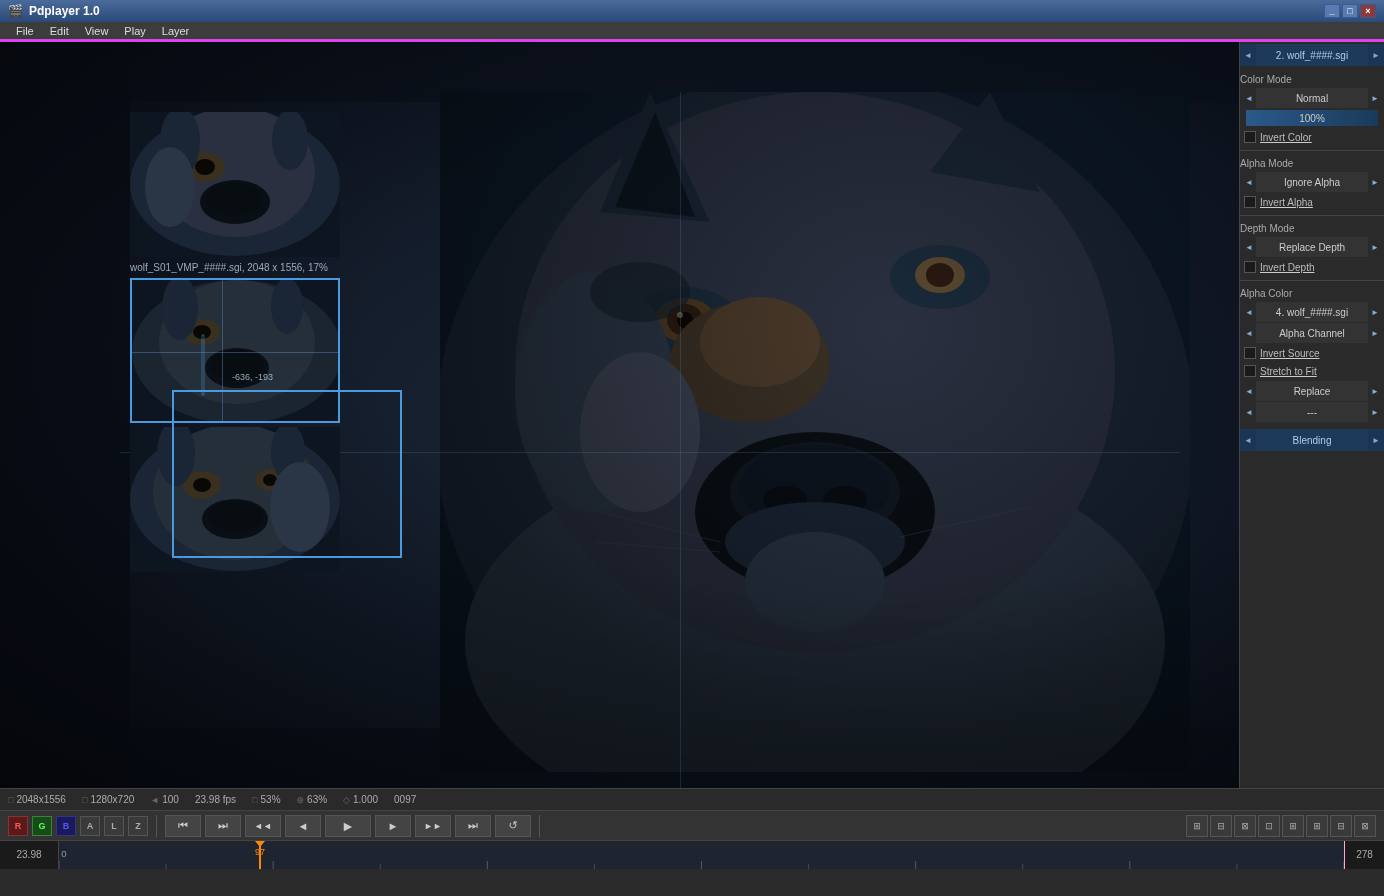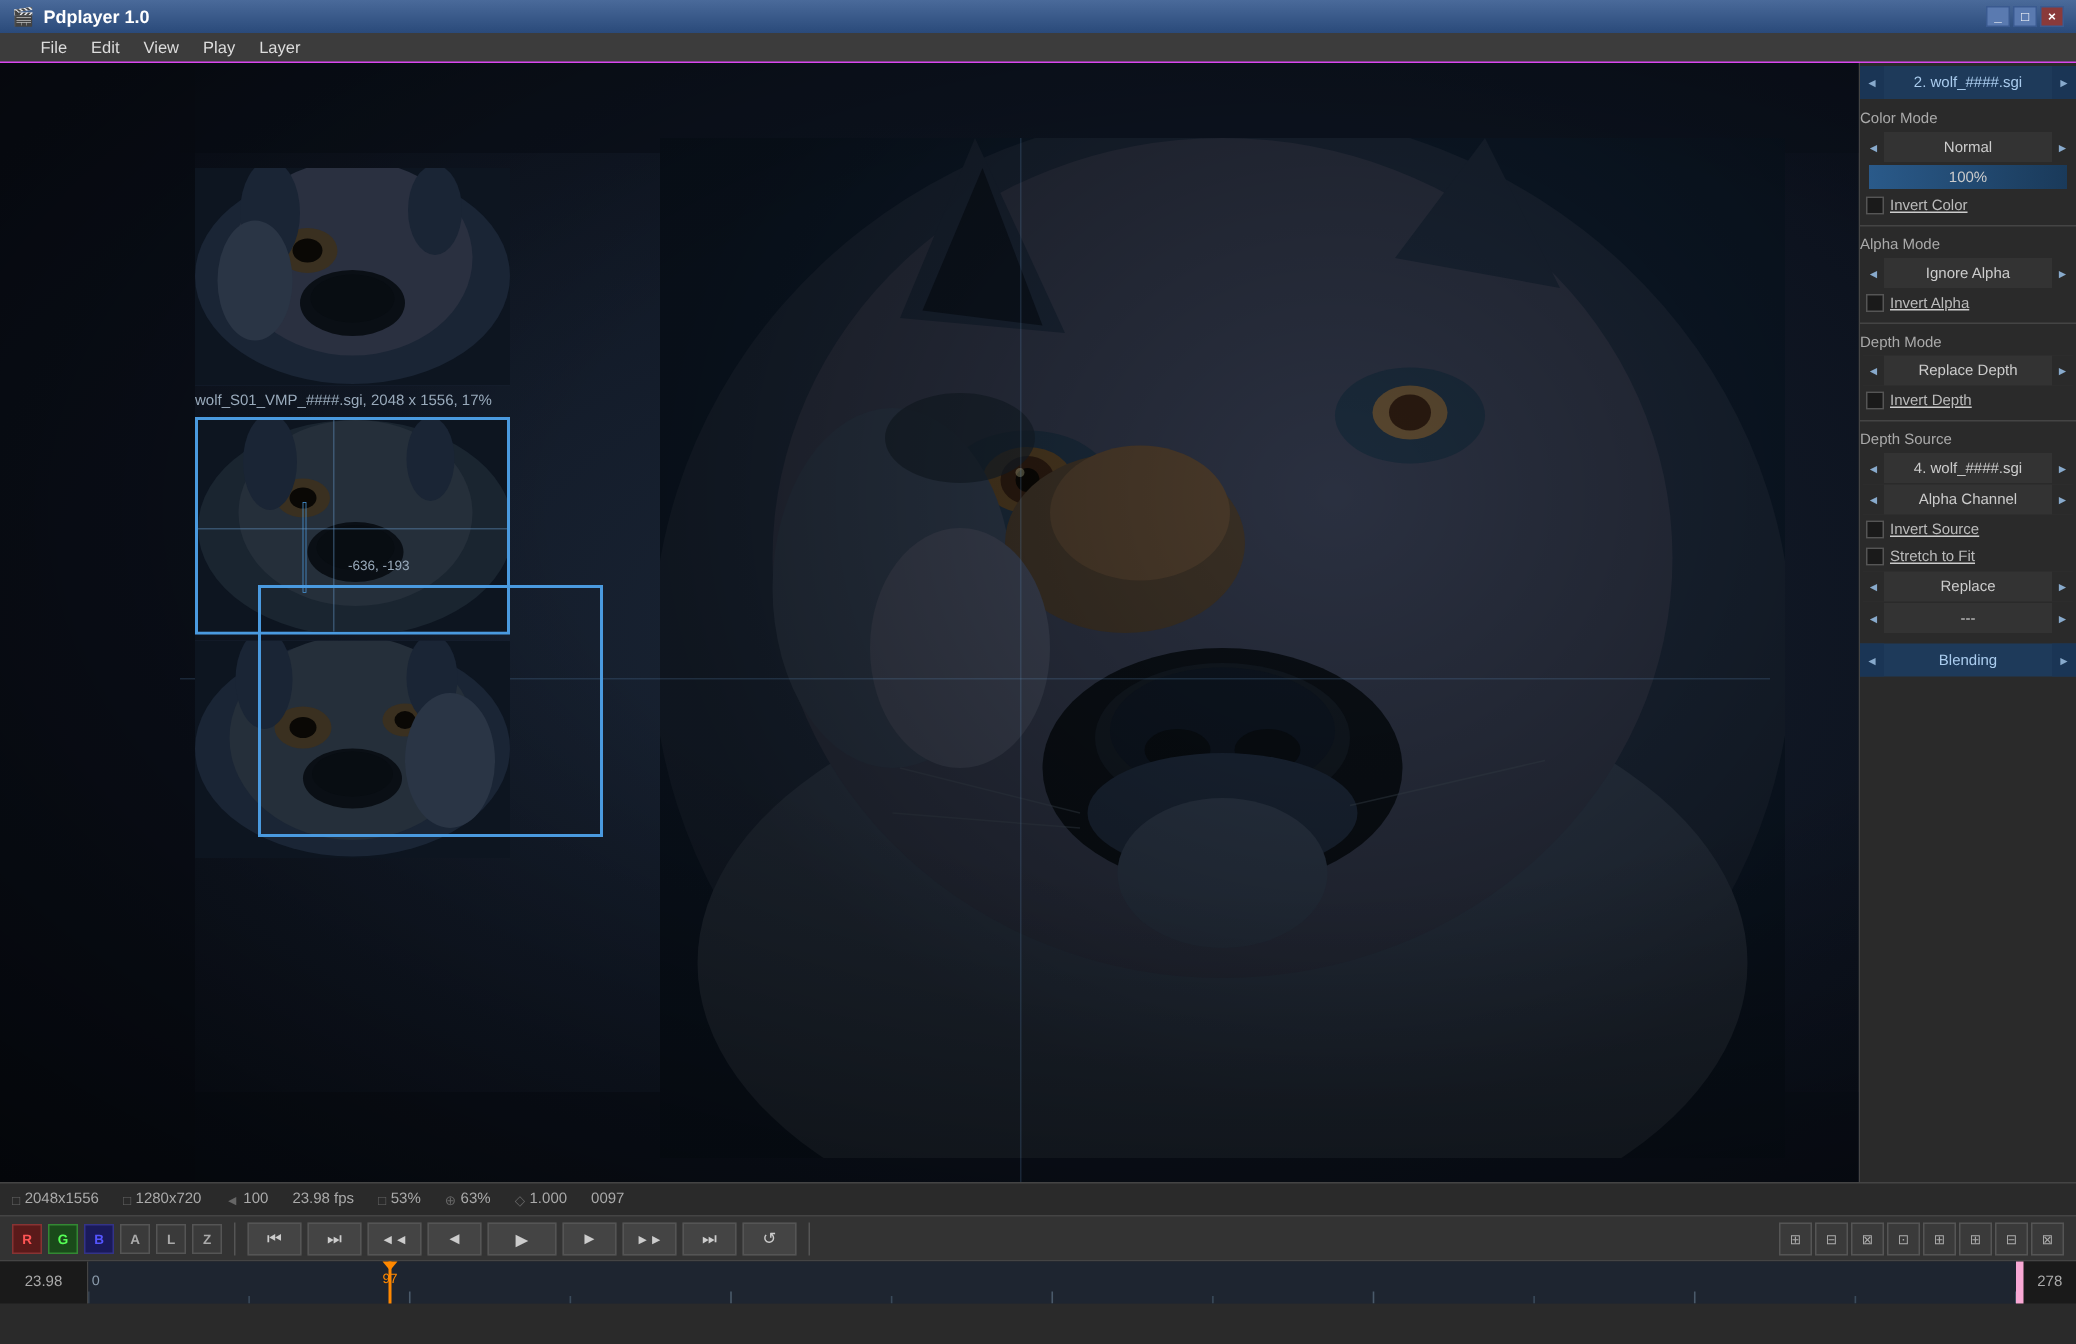--- a/index.html
+++ b/index.html
@@ -42,22 +42,22 @@
       justify-content: center;
       cursor: pointer;
     }
 
     
     #menu-bar {
       background: #3c3c3c;
       height: 20px;
       display: flex;
       align-items: center;
-      padding: 0 19px;
-      border-bottom: 1px solid #d946ef;
+      padding: 0 8px;
+      border-bottom: 3px solid #d946ef;
     }
     #menu-bar .menu-item {
       padding: 2px 8px;
       color: #ddd;
       cursor: pointer;
       font-size: 11px;
     }
 
     
     #main-area {
@@ -369,21 +369,21 @@
 
     #timeline-end-num {
       width: 40px;
       height: 28px;
       background: #1a1a1a;
       display: flex;
       align-items: center;
       justify-content: center;
       font-size: 10px;
       color: #aaa;
-      border-left: 5px solid #f9a8d4;
+      border-left: 1px solid #f9a8d4;
     }
 
     
     #viewer-grid-h {
       position: absolute;
       left: 120px;
       top: 410px;
       width: 1060px;
       height: 1px;
       background: rgba(100,150,200,0.2);
@@ -698,21 +698,21 @@
       </div>
       <div class="panel-checkbox-row">
         <div class="panel-checkbox"></div>
         <span class="panel-checkbox-label">Invert Depth</span>
       </div>
     </div>
 
     <div class="panel-divider"></div>
 
     <div class="panel-section">
-      <div class="panel-section-title">Depth Source</div>
+      <div class="panel-section-title">Alpha Color</div>
       <div class="panel-mode-row">
         <div class="panel-mode-arrow">◄</div>
         <div class="panel-mode-label">4. wolf_####.sgi</div>
         <div class="panel-mode-arrow">►</div>
       </div>
       <div class="panel-mode-row">
         <div class="panel-mode-arrow">◄</div>
         <div class="panel-mode-label">Alpha Channel</div>
         <div class="panel-mode-arrow">►</div>
       </div>

